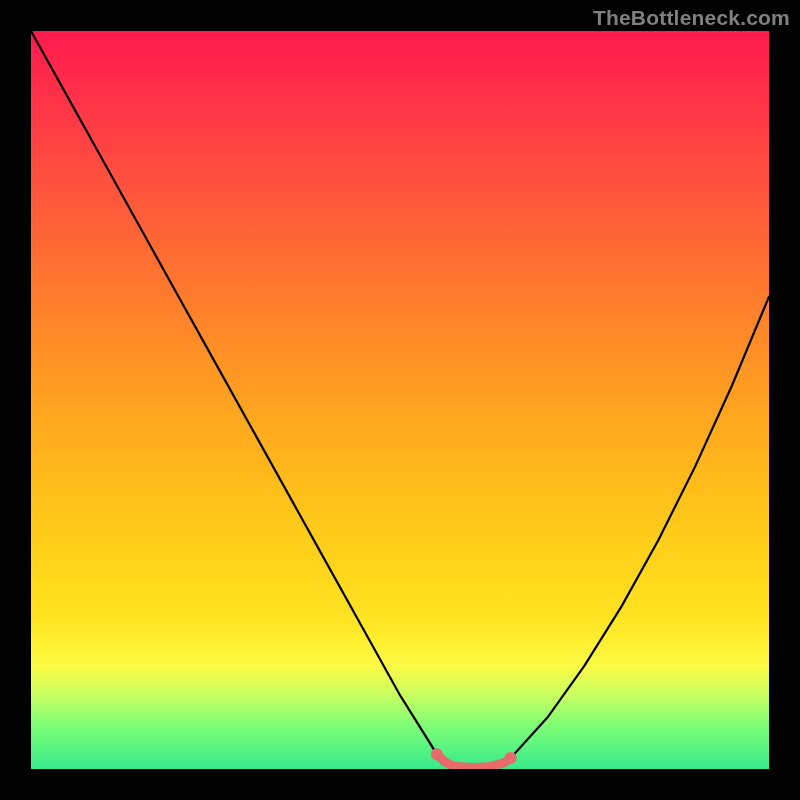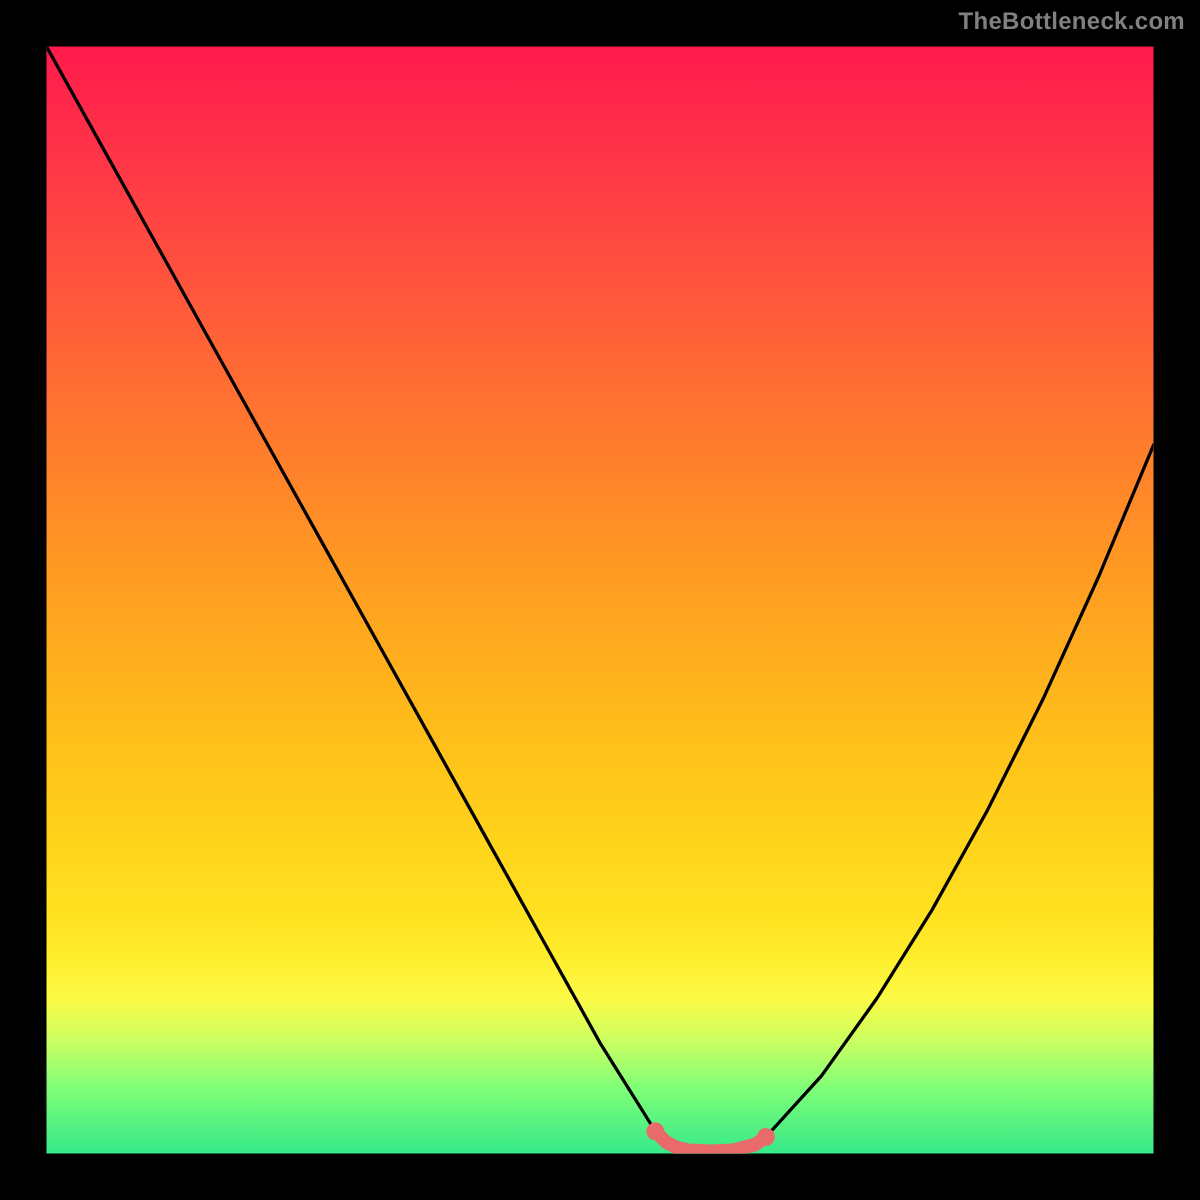--- a/index.html
+++ b/index.html
@@ -44,21 +44,21 @@
       #c8ff62 90%,
       #80ff76 94%,
       #36e98a 100%
     );
   }
   .watermark {
     position: absolute;
     top: 6px;
     right: 10px;
     color: #808080;
-    font-size: 16px;
+    font-size: 21px;
     font-weight: 600;
     letter-spacing: 0.2px;
     user-select: none;
   }
   svg.curve {
     position: absolute;
     left: 0;
     top: 0;
     width: 738px;
     height: 738px;

